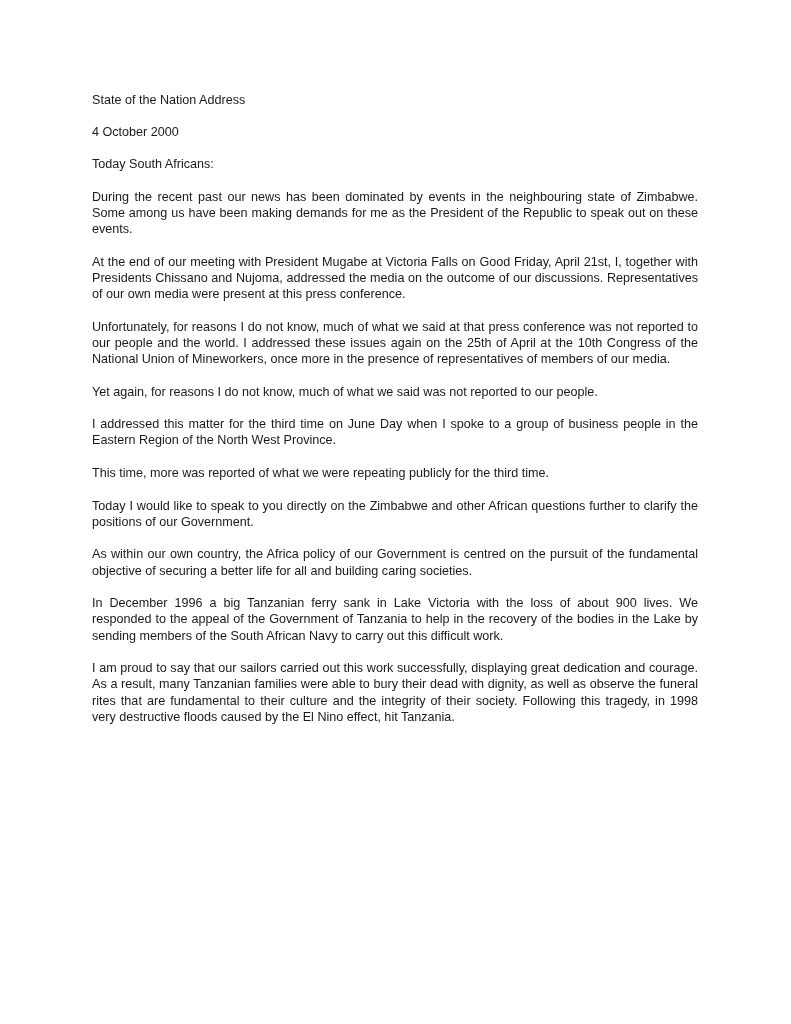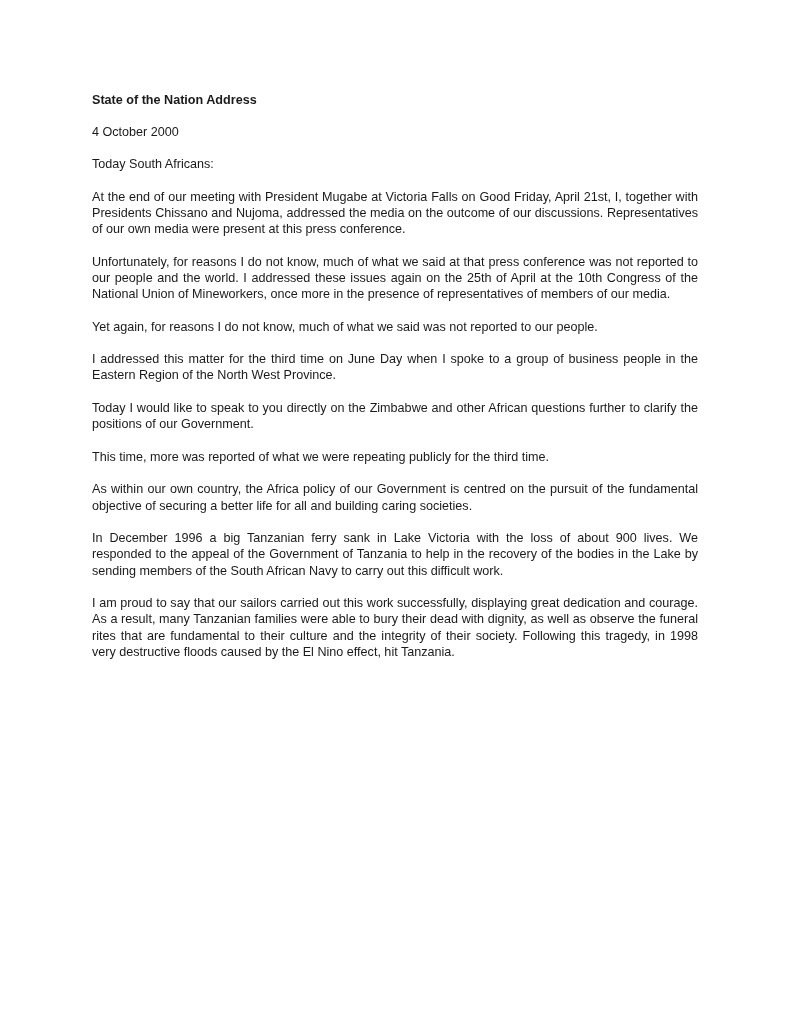--- a/index.html
+++ b/index.html
@@ -17,21 +17,21 @@
       position: absolute;
       left: 92px;
       top: 92px;
       width: 606px;
       font-family: "Liberation Sans", sans-serif;
       font-size: 12.6px;
       line-height: 16.2px;
       color: #1a1a1a;
     }
     .title {
-      font-weight: bold;
+      font-weight: normal;
       margin: 0 0 16px 0;
       font-size: 12.6px;
     }
     .date {
       margin: 0 0 16px 0;
     }
     .salutation {
       margin: 0 0 16px 0;
     }
     .para {
@@ -43,22 +43,23 @@
       text-align-last: justify;
     }
   </style>
 </head>
 <body>
 
 <div class="page">
   <p class="title">State of the Nation Address</p>
   <p class="date">4 October 2000</p>
   <p class="salutation">Today South Africans:</p>
+  <p class="para">During the recent past our news has been dominated by events in the neighbouring state of Zimbabwe. Some among us have been making demands for me as the President of the Republic to speak out on these events.</p>
   <p class="para">At the end of our meeting with President Mugabe at Victoria Falls on Good Friday, April 21st, I, together with Presidents Chissano and Nujoma, addressed the media on the outcome of our discussions. Representatives of our own media were present at this press conference.</p>
   <p class="para">Unfortunately, for reasons I do not know, much of what we said at that press conference was not reported to our people and the world. I addressed these issues again on the 25th of April at the 10th Congress of the National Union of Mineworkers, once more in the presence of representatives of members of our media.</p>
   <p class="para">Yet again, for reasons I do not know, much of what we said was not reported to our people.</p>
   <p class="para">I addressed this matter for the third time on June Day when I spoke to a group of business people in the Eastern Region of the North West Province.</p>
+  <p class="para">This time, more was reported of what we were repeating publicly for the third time.</p>
   <p class="para">Today I would like to speak to you directly on the Zimbabwe and other African questions further to clarify the positions of our Government.</p>
-  <p class="para">This time, more was reported of what we were repeating publicly for the third time.</p>
   <p class="para">As within our own country, the Africa policy of our Government is centred on the pursuit of the fundamental objective of securing a better life for all and building caring societies.</p>
   <p class="para">In December 1996 a big Tanzanian ferry sank in Lake Victoria with the loss of about 900 lives. We responded to the appeal of the Government of Tanzania to help in the recovery of the bodies in the Lake by sending members of the South African Navy to carry out this difficult work.</p>
   <p class="para">I am proud to say that our sailors carried out this work successfully, displaying great dedication and courage. As a result, many Tanzanian families were able to bury their dead with dignity, as well as observe the funeral rites that are fundamental to their culture and the integrity of their society. Following this tragedy, in 1998 very destructive floods caused by the El Nino effect, hit Tanzania.</p>
 </div>
 
 </body></html>

